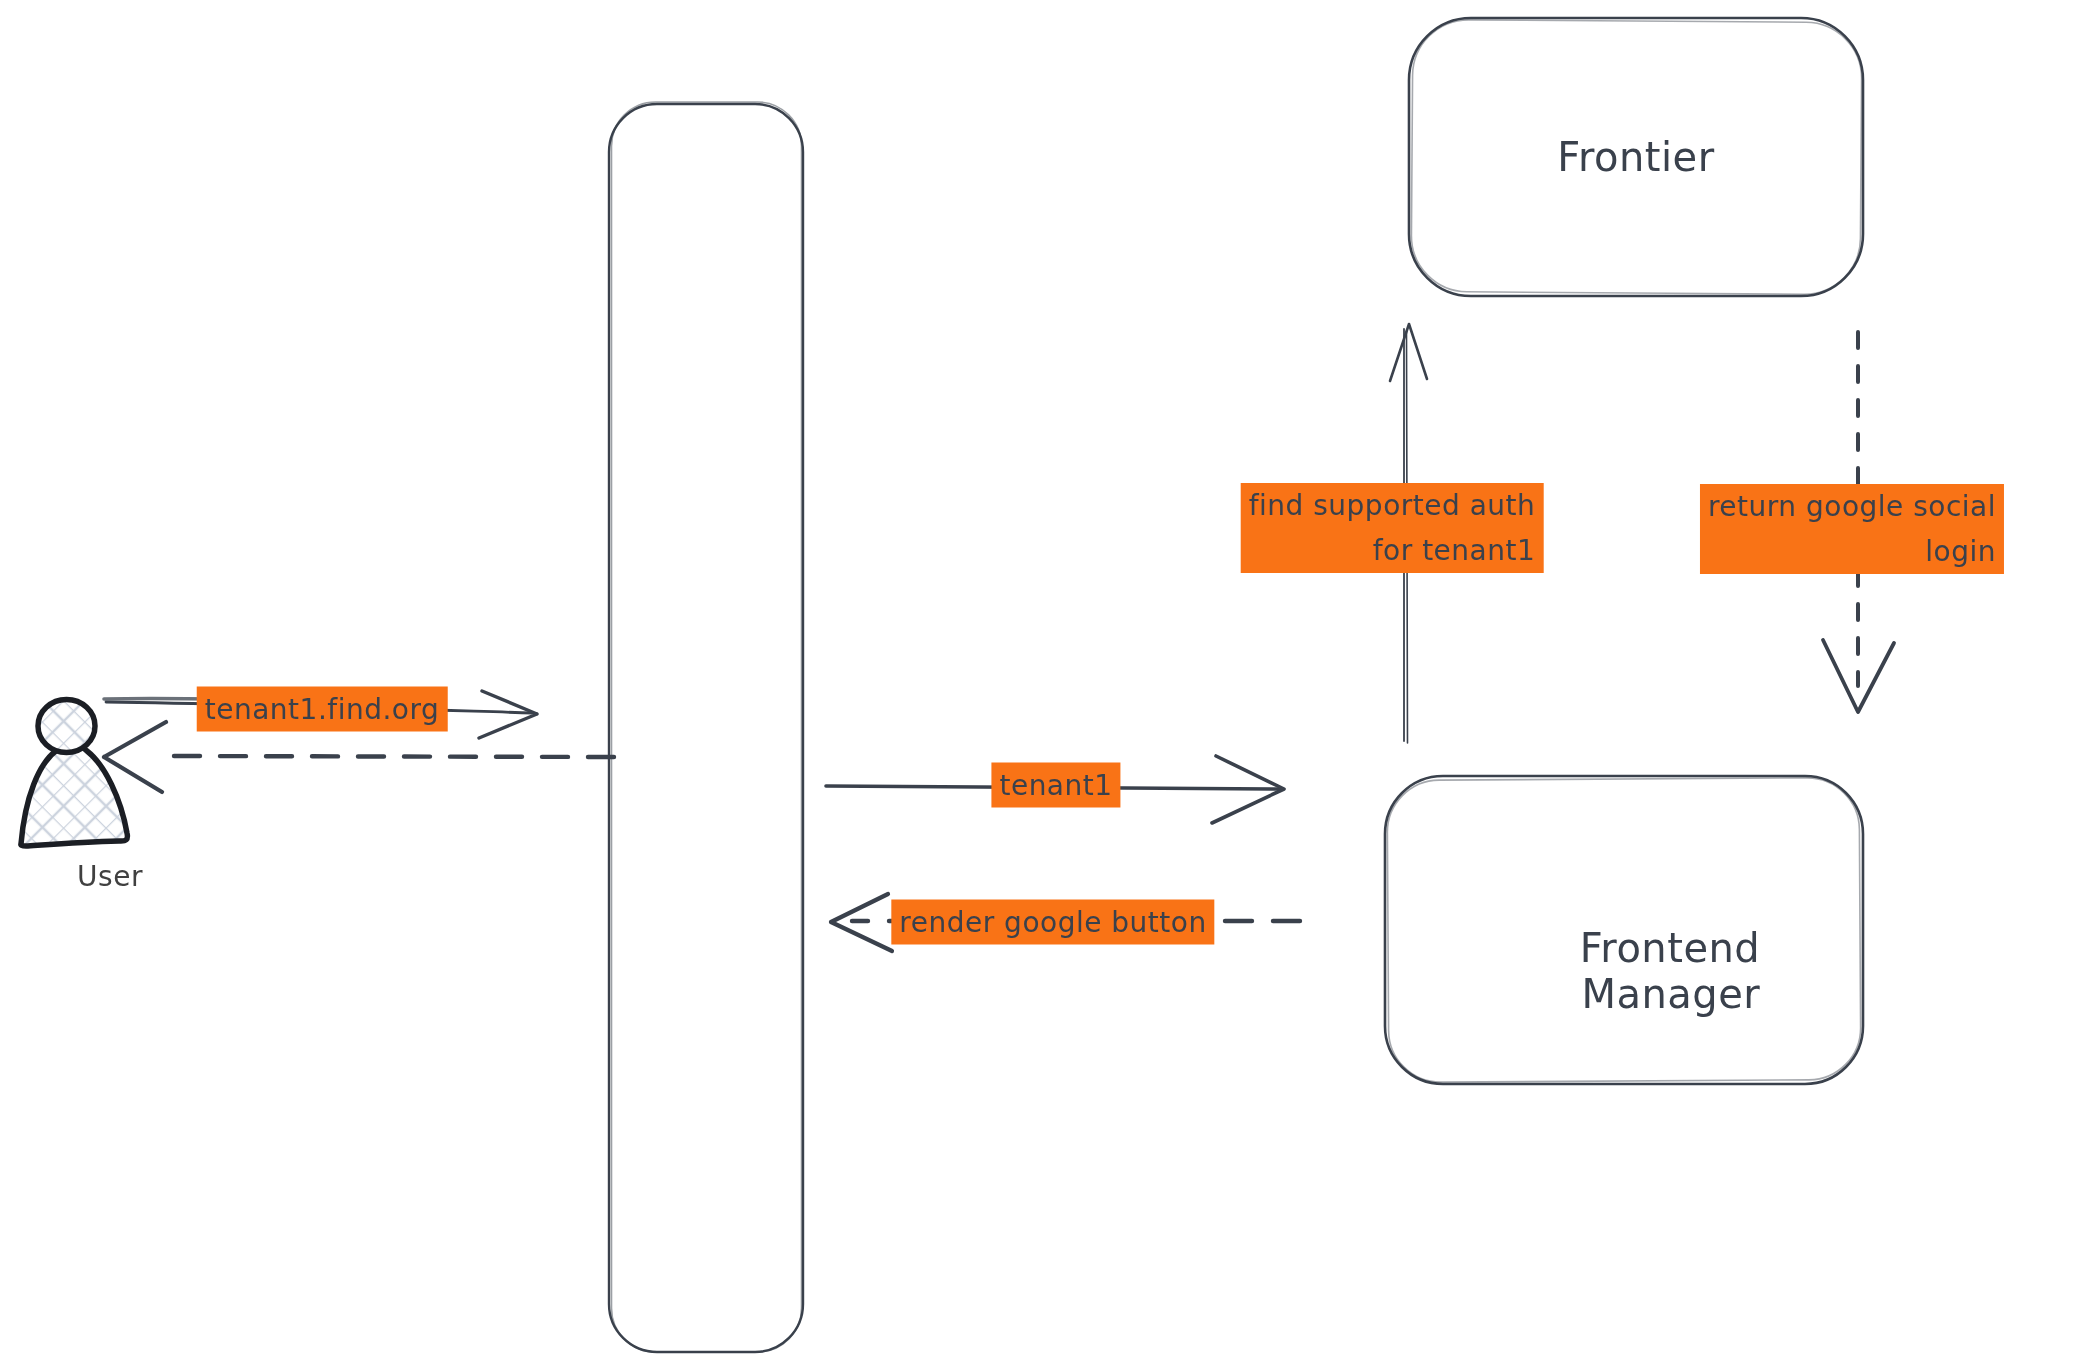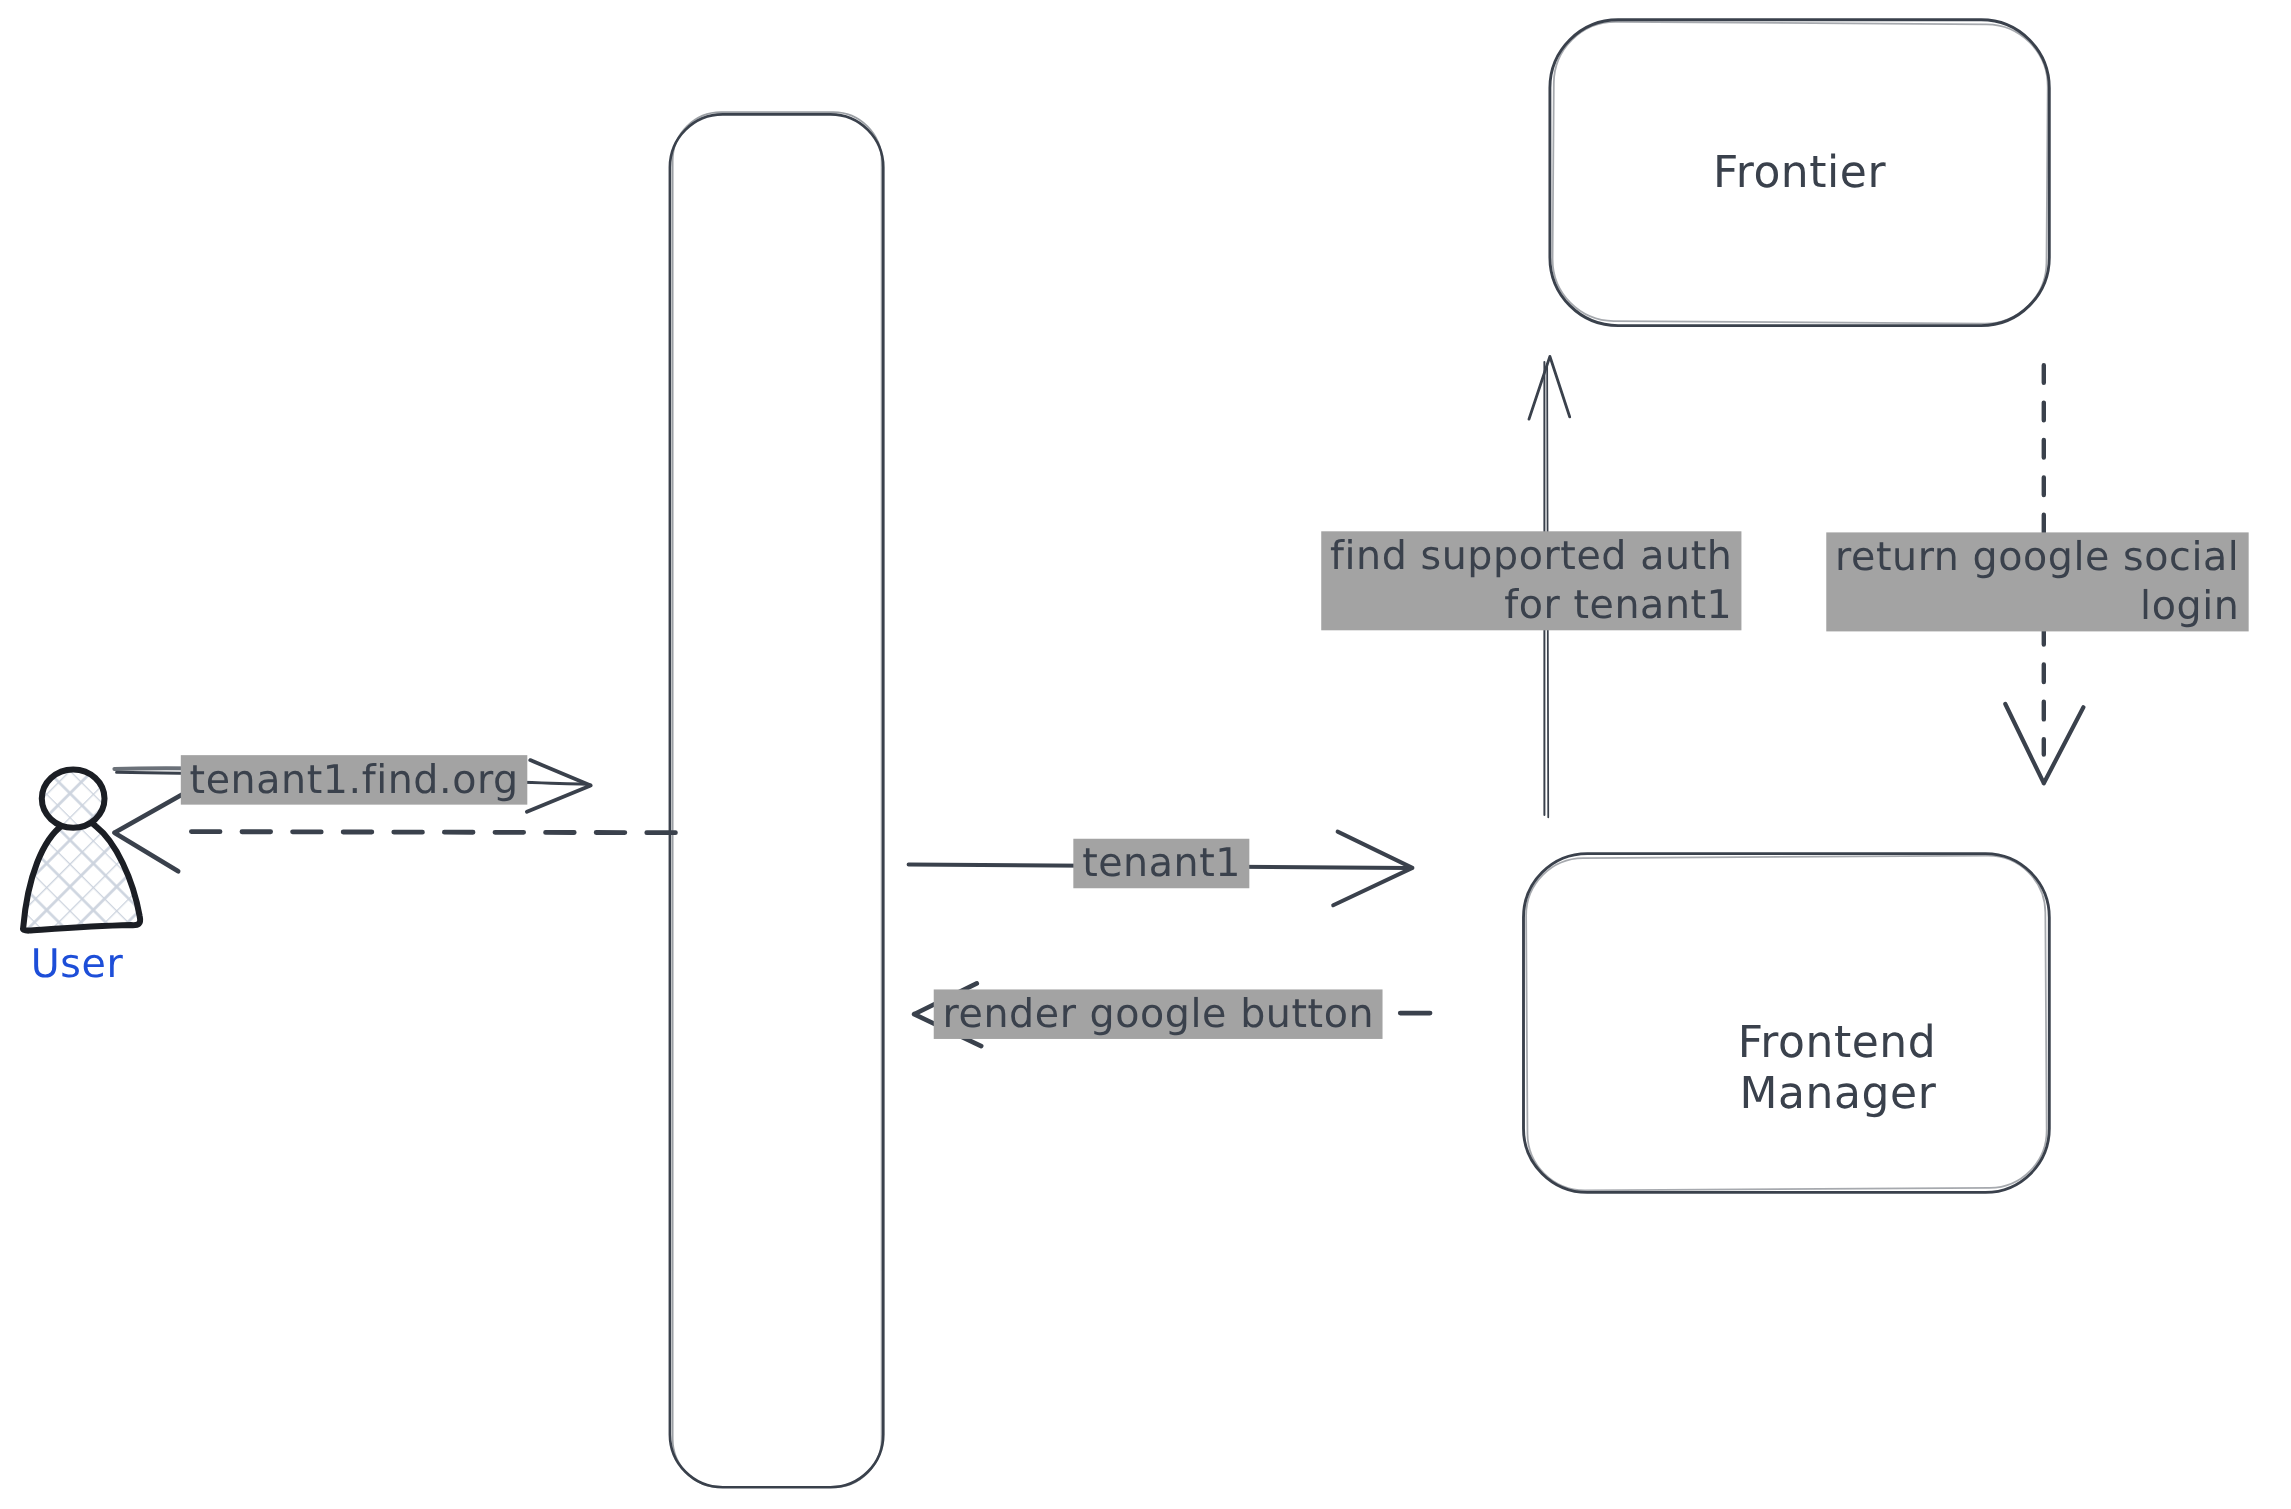--- a/index.html
+++ b/index.html
@@ -15,22 +15,22 @@
   .label {
     position: absolute;
     transform: translate(-50%, -50%);
     color: #3a414c;
     text-align: right;
     white-space: nowrap;
     letter-spacing: 0.5px;
     line-height: 46px;
   }
   .node-label { font-size: 40px; }
-  .arrow-label { font-size: 36px; background: #a3a3a3; padding: 0 8px; line-height: 45px; }
-  .user-label { font-size: 36px; color: #1d4ed8; }
+  .arrow-label { font-size: 28px; background: #f97316; padding: 0 8px; line-height: 45px; }
+  .user-label { font-size: 28px; color: #404040; margin-left: 40px; }
 
   #lbl-load-balancer   { left: 706px;  top: 724px; }
   #lbl-frontier        { left: 1636px; top: 157px; }
   #lbl-frontend-manager{ left: 1622px; top: 971px; margin-left: 48px; }
   #lbl-user            { left: 70px;   top: 877px; }
 
   #lbl-tenant-acme     { left: 322px;  top: 709px; }
   #lbl-tenant1         { left: 1056px; top: 785px; }
   #lbl-render-google   { left: 1053px; top: 922px; }
   #lbl-find-auth       { left: 1392px; top: 528px; }

